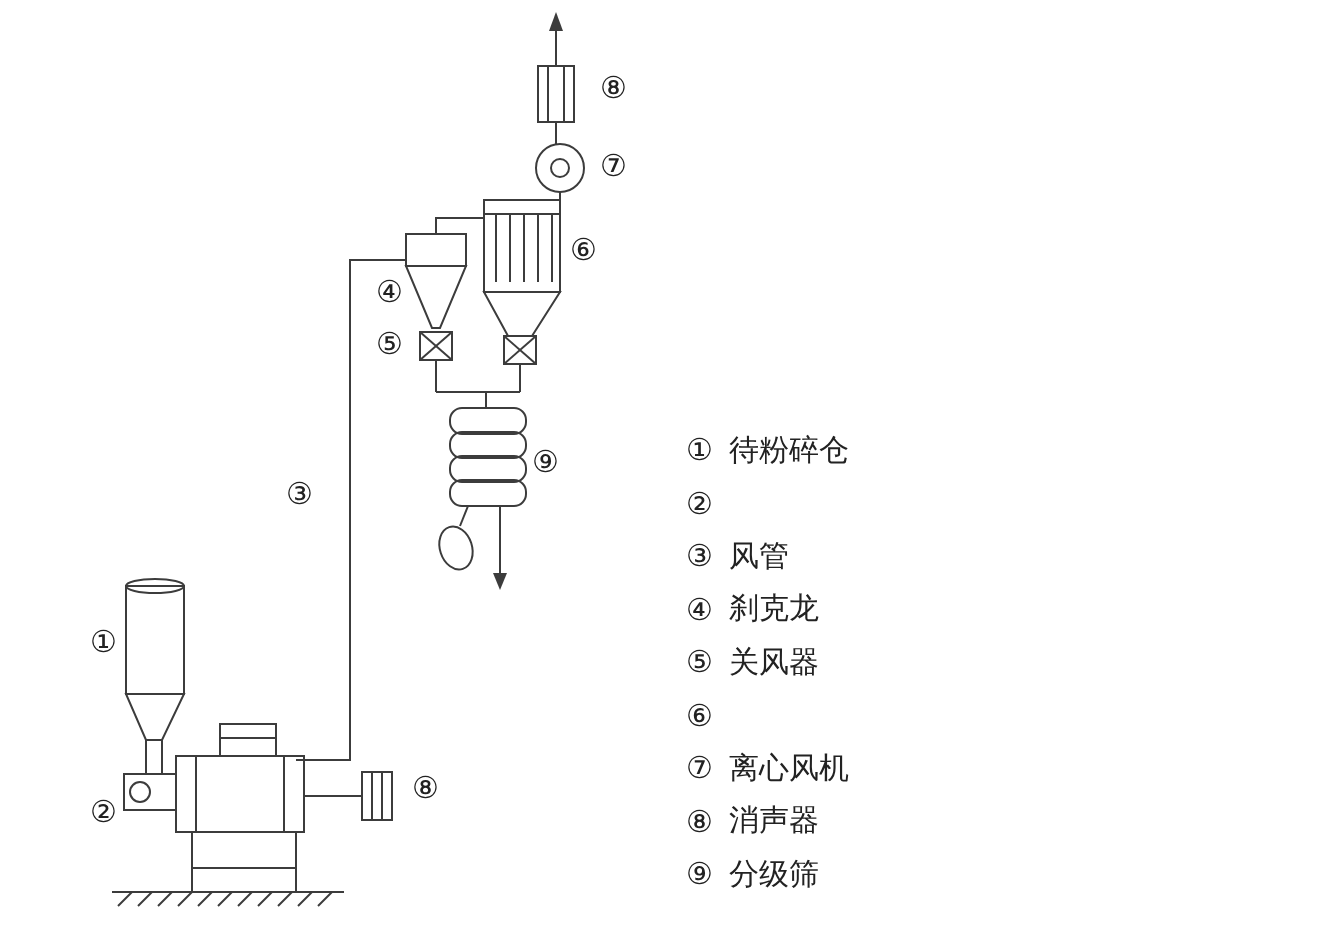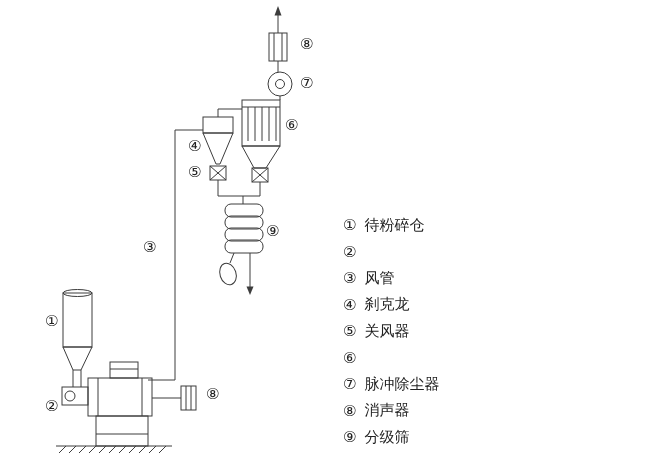--- a/index.html
+++ b/index.html
@@ -185,21 +185,21 @@
     </div>
     <div class="legend-row">
       <span class="legend-num">⑤</span>
       <span class="legend-label">关风器</span>
     </div>
     <div class="legend-row">
       <span class="legend-num">⑥</span>
     </div>
     <div class="legend-row">
       <span class="legend-num">⑦</span>
-      <span class="legend-label">脉冲除尘器</span>
+      <span class="legend-label">离心风机</span>
     </div>
     <div class="legend-row">
       <span class="legend-num">⑧</span>
       <span class="legend-label">消声器</span>
     </div>
     <div class="legend-row">
       <span class="legend-num">⑨</span>
       <span class="legend-label">分级筛</span>
     </div>
   </div>

